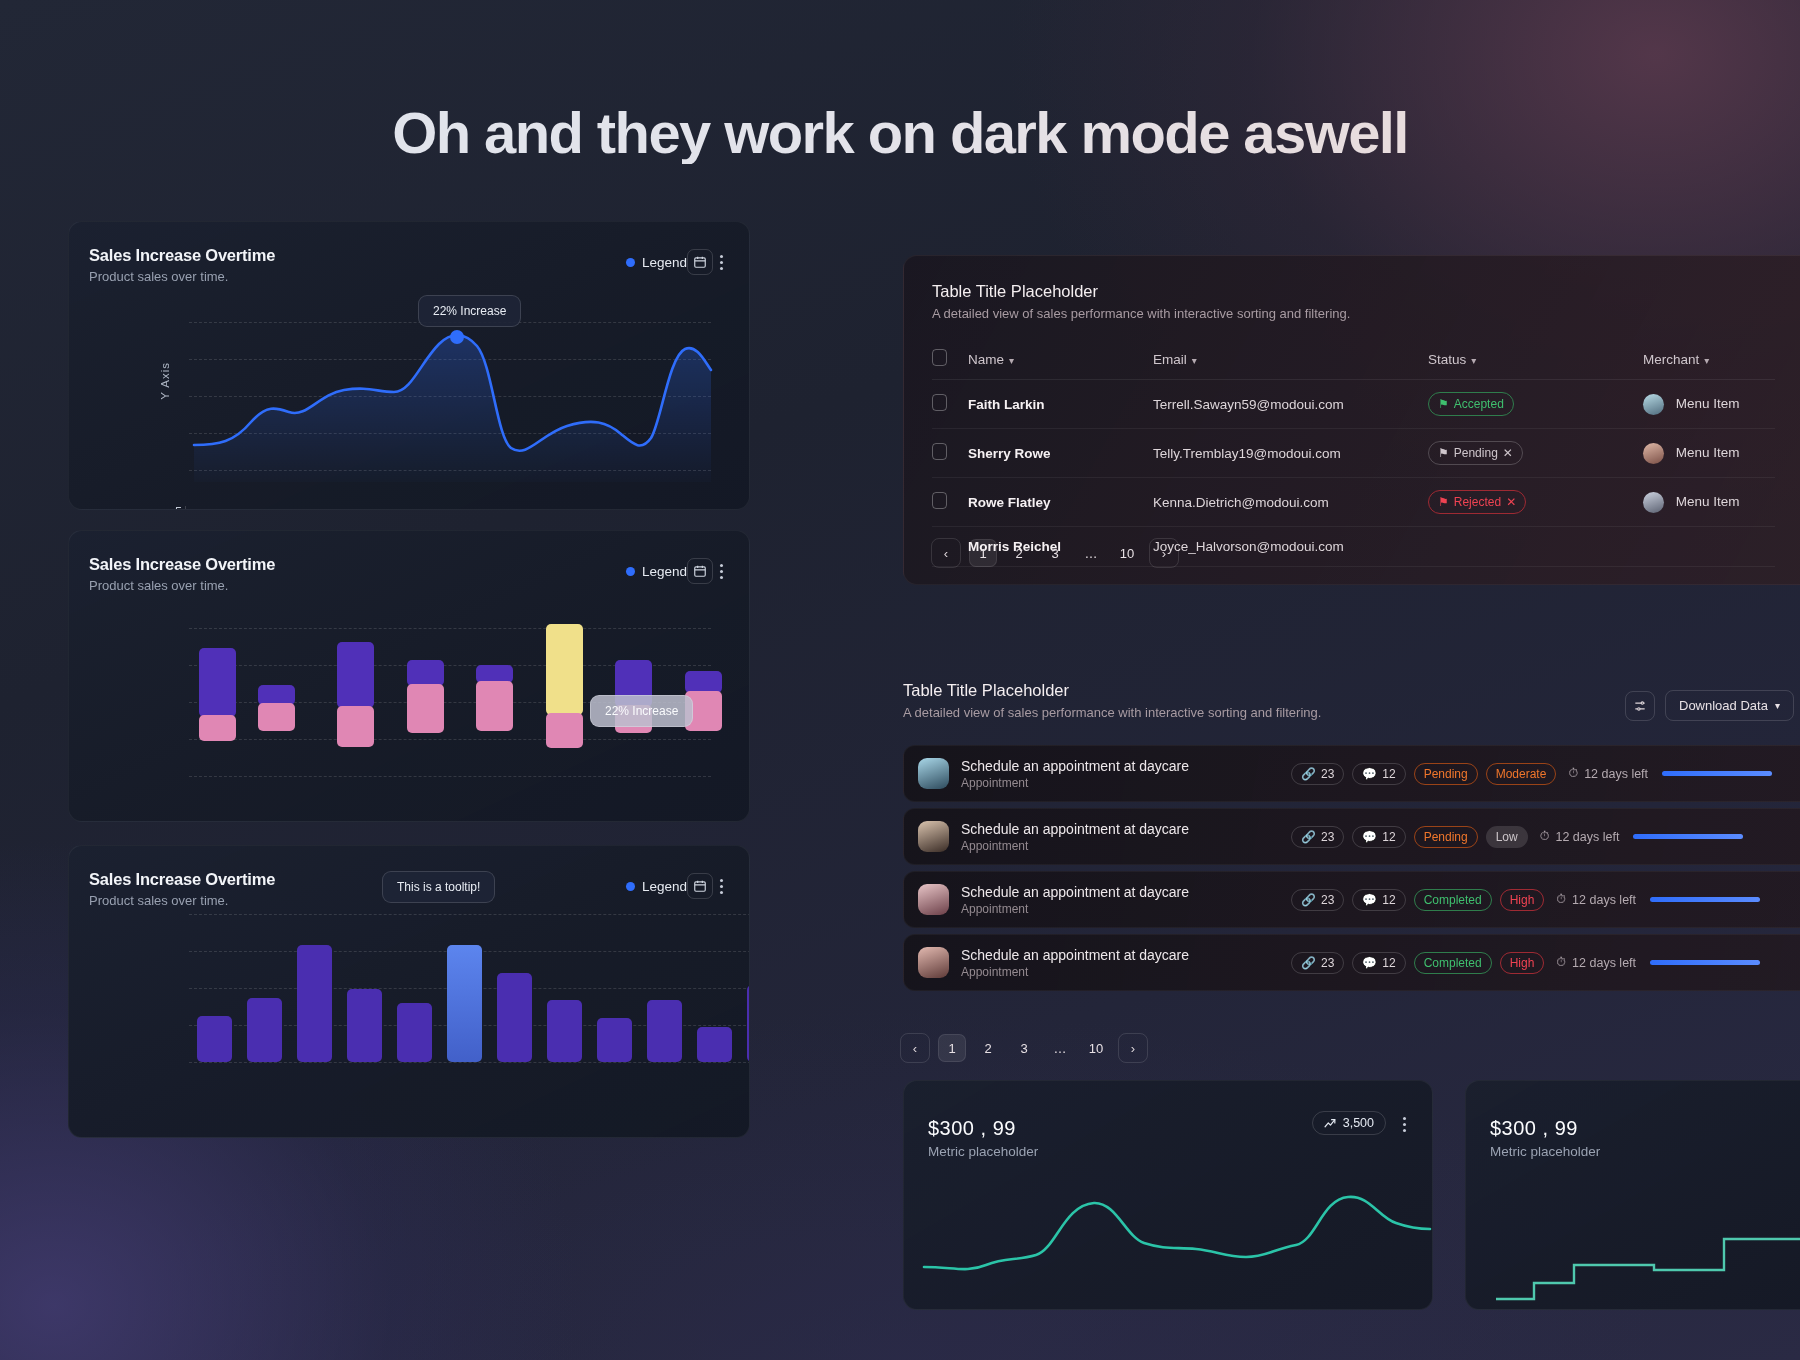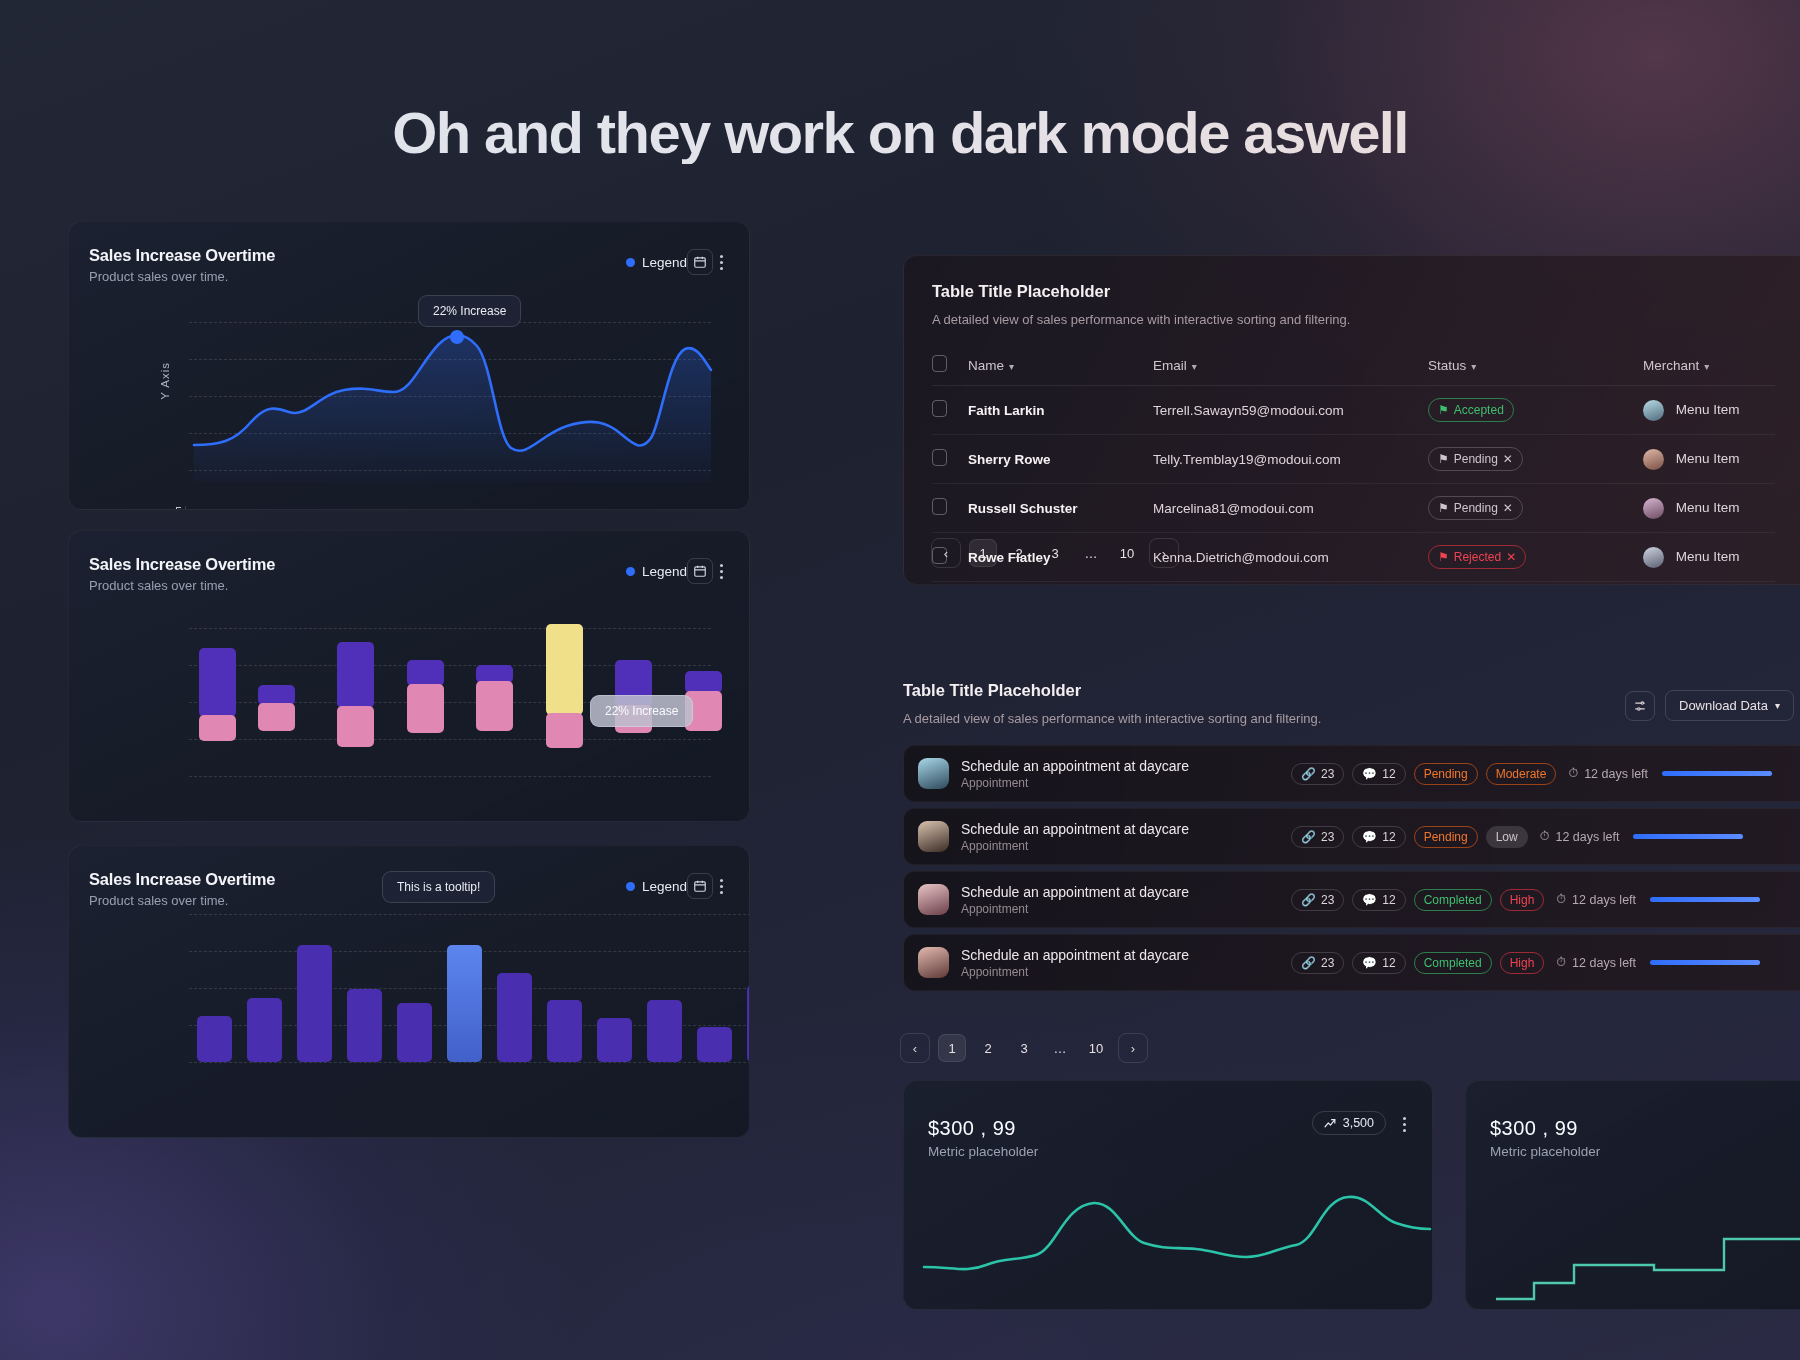--- a/index.html
+++ b/index.html
@@ -74,22 +74,22 @@
   
   .tblcard {
     position: absolute;
     background: linear-gradient(118deg, rgba(26,23,32,0.92) 0%, rgba(34,26,34,0.9) 40%, rgba(42,29,37,0.88) 75%, rgba(46,31,38,0.86) 100%);
     border-top: 1px solid rgba(255,255,255,0.05);
     border-bottom: 1px solid rgba(255,255,255,0.05);
     border-left: 1px solid rgba(255,255,255,0.05);
     border-radius: 14px 0 0 14px;
     overflow: hidden;
   }
-  .tbl-h { font-size: 16.5px; font-weight: 700; color: #f4eef0; }
-  .tbl-s { font-size: 13px; color: #a89ba2; margin-top: 11px; }
+  .tbl-h { font-size: 16.5px; font-weight: 400; color: #f4eef0; }
+  .tbl-s { font-size: 13px; color: #a89ba2; margin-top: 5px; }
 
   table { width: 100%; border-collapse: collapse; }
   th {
     text-align: left; font-size: 13.5px; font-weight: 400; color: #cfc6cc;
     padding: 10px 0; border-bottom: 1px solid rgba(255,255,255,0.075);
   }
   td { padding: 12px 0; border-bottom: 1px solid rgba(255,255,255,0.06); font-size: 13.5px; color: #ded6da; vertical-align: middle; }
   tr:last-child td { border-bottom: 1px solid rgba(255,255,255,0.06); }
   .cname { font-weight: 700; color: #f6f1f3; }
   .chk { width: 15px; height: 17px; border: 1px solid rgba(255,255,255,0.3); border-radius: 4px; display: inline-block; }
@@ -369,36 +369,20 @@
                 <span>✕</span>
               </span>
             </td>
             <td>
               <span class="avatar" style="background:linear-gradient(160deg,#e0b9a8,#7a4f46);"></span>
               <span>Menu Item</span>
             </td>
           </tr>
           <tr>
             <td><span class="chk"></span></td>
-            <td class="cname">Russell Schuster</td>
-            <td>Marcelina81@modoui.com</td>
-            <td>
-              <span class="pill pending">
-                <span>⚑</span>
-                <span>Pending</span>
-                <span>✕</span>
-              </span>
-            </td>
-            <td>
-              <span class="avatar" style="background:linear-gradient(160deg,#d7b6d1,#6b4a63);"></span>
-              <span>Menu Item</span>
-            </td>
-          </tr>
-          <tr>
-            <td><span class="chk"></span></td>
             <td class="cname">Rowe Flatley</td>
             <td>Kenna.Dietrich@modoui.com</td>
             <td>
               <span class="pill rejected">
                 <span>⚑</span>
                 <span>Rejected</span>
                 <span>✕</span>
               </span>
             </td>
             <td>

